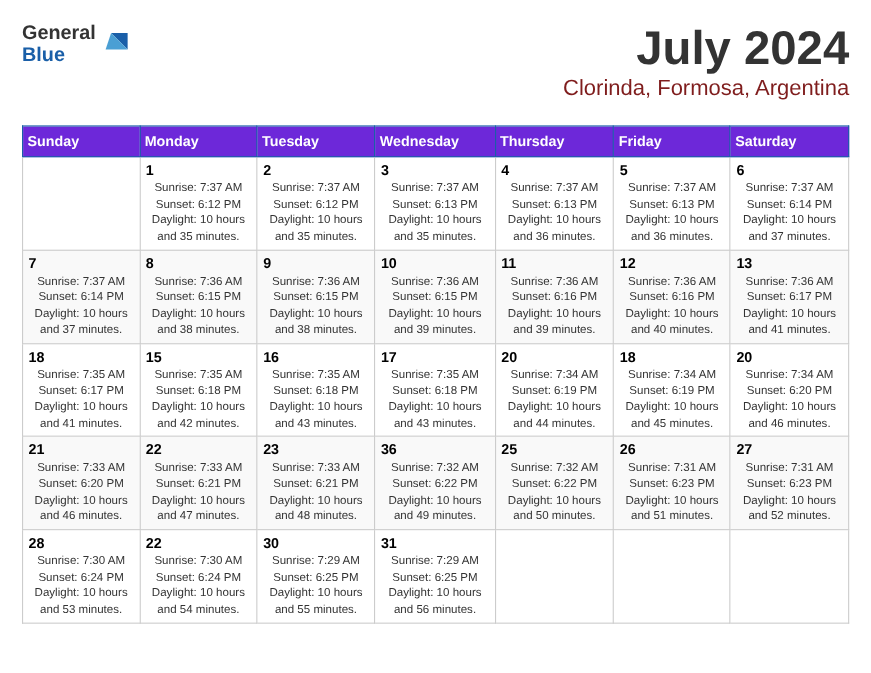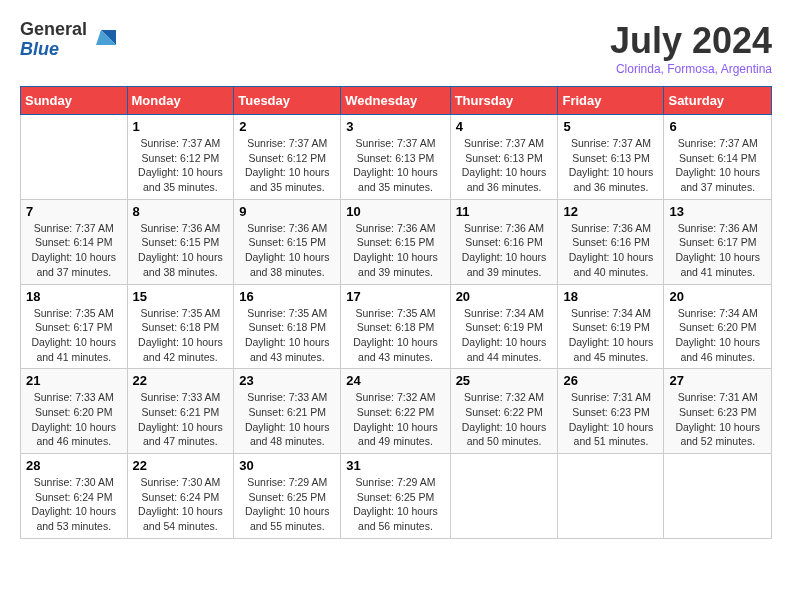--- a/index.html
+++ b/index.html
@@ -7,66 +7,65 @@
       font-family: Arial, sans-serif;
       background: #fff;
       width: 792px;
       min-height: 612px;
       padding: 20px;
     }
     .header-section {
       display: flex;
       justify-content: space-between;
       align-items: flex-start;
-      margin-bottom: 10px;
+      margin-bottom: 22px;
     }
     .logo {
       display: flex;
       align-items: center;
     }
     .logo-text {
       display: flex;
       flex-direction: column;
       line-height: 1.1;
     }
     .logo-general {
       font-size: 18px;
       font-weight: bold;
       color: #333;
     }
     .logo-blue {
       font-size: 18px;
       font-weight: bold;
       color: #1a5fa8;
-      font-style: italic;
     }
     .logo-icon {
       width: 30px;
       height: 30px;
       margin-left: 4px;
     }
     .title-section {
       text-align: right;
     }
     .month-title {
-      font-size: 36px;
+      font-size: 43px;
       font-weight: bold;
       color: #333;
     }
     .location-title {
-      font-size: 12px;
-      color: #8b5cf6;
+      font-size: 20px;
+      color: #7f1d1d;
     }
     table {
       width: 100%;
       border-collapse: collapse;
       font-size: 11px;
     }
     thead tr th {
-      background-color: #ef4444;
+      background-color: #6d28d9;
       color: white;
       padding: 6px 4px;
       text-align: left;
       font-size: 13px;
       font-weight: bold;
       border: 1px solid #1a5fa8;
     }
     tbody tr td {
       border: 1px solid #ccc;
       padding: 4px 5px;
@@ -290,21 +289,21 @@
 and 47 minutes.</div>
         </td>
         <td>
           <span class="day-number">23</span>
           <div class="day-info" style="white-space: pre-line;">Sunrise: 7:33 AM
 Sunset: 6:21 PM
 Daylight: 10 hours
 and 48 minutes.</div>
         </td>
         <td>
-          <span class="day-number">24</span>
+          <span class="day-number">36</span>
           <div class="day-info" style="white-space: pre-line;">Sunrise: 7:32 AM
 Sunset: 6:22 PM
 Daylight: 10 hours
 and 49 minutes.</div>
         </td>
         <td>
           <span class="day-number">25</span>
           <div class="day-info" style="white-space: pre-line;">Sunrise: 7:32 AM
 Sunset: 6:22 PM
 Daylight: 10 hours

